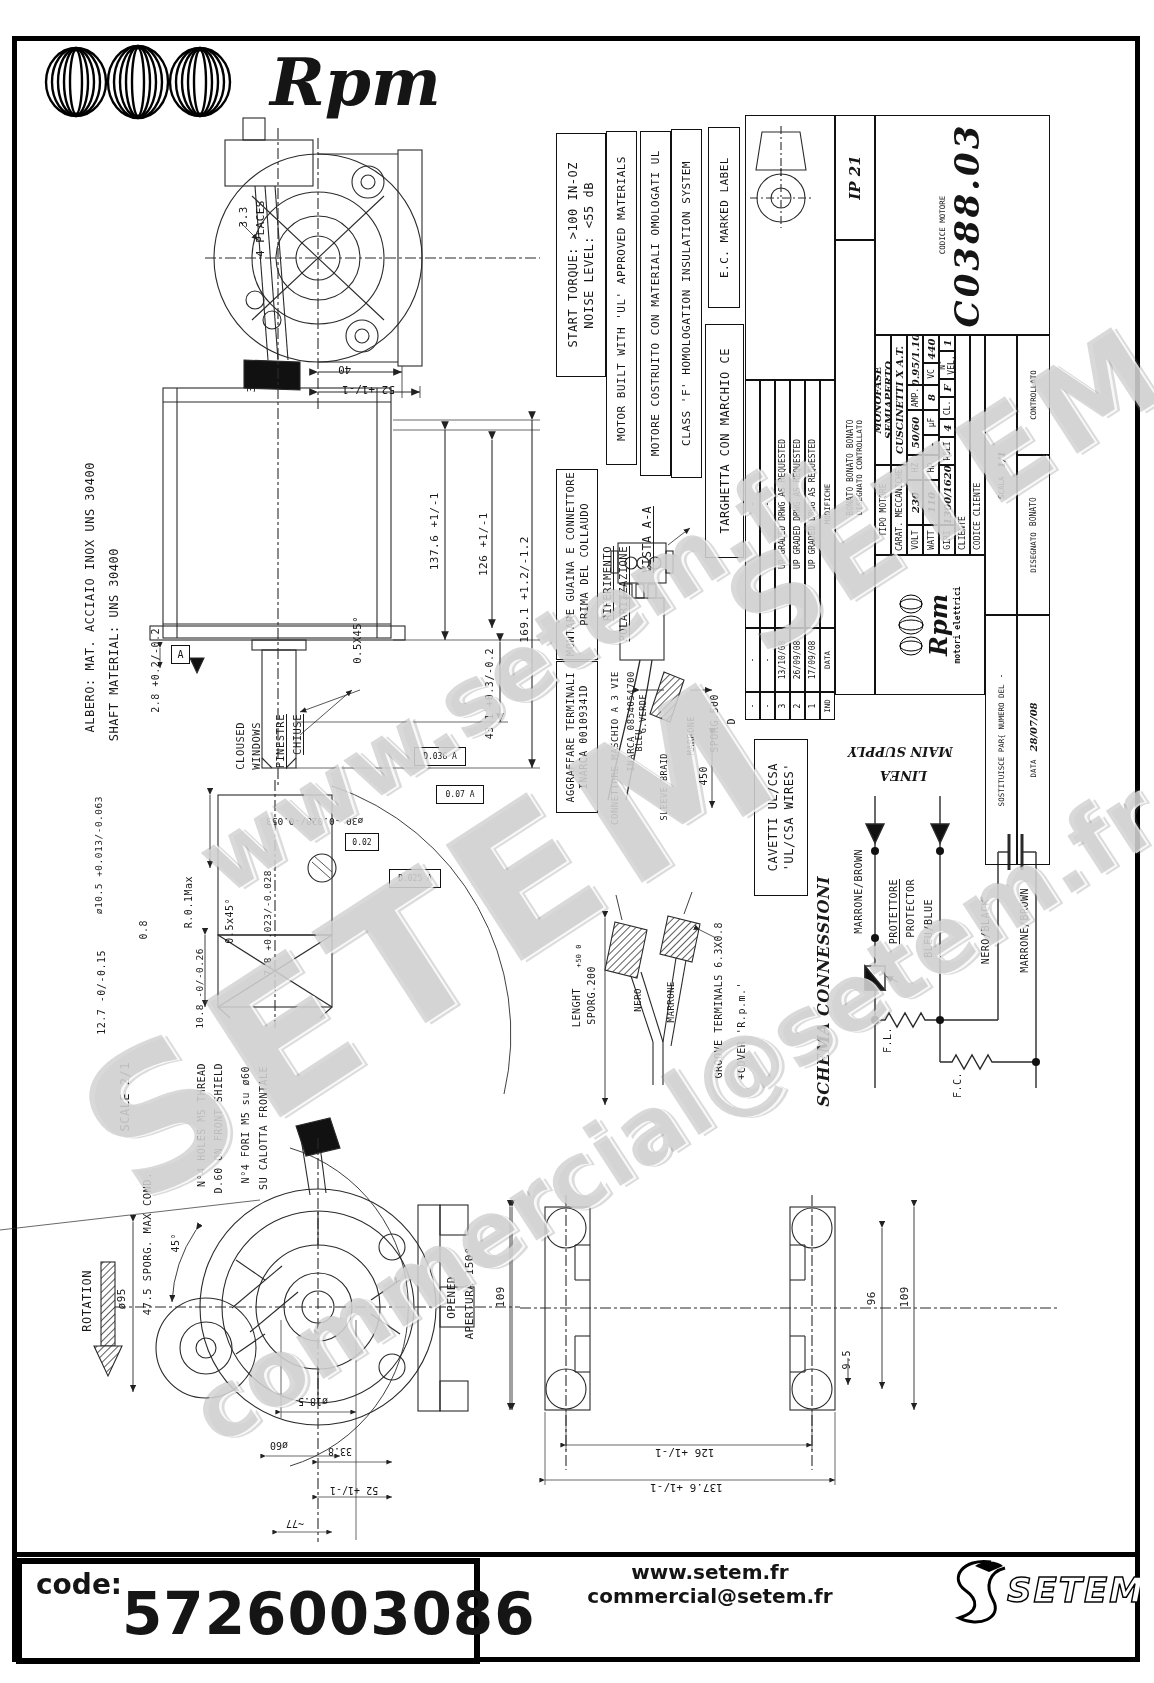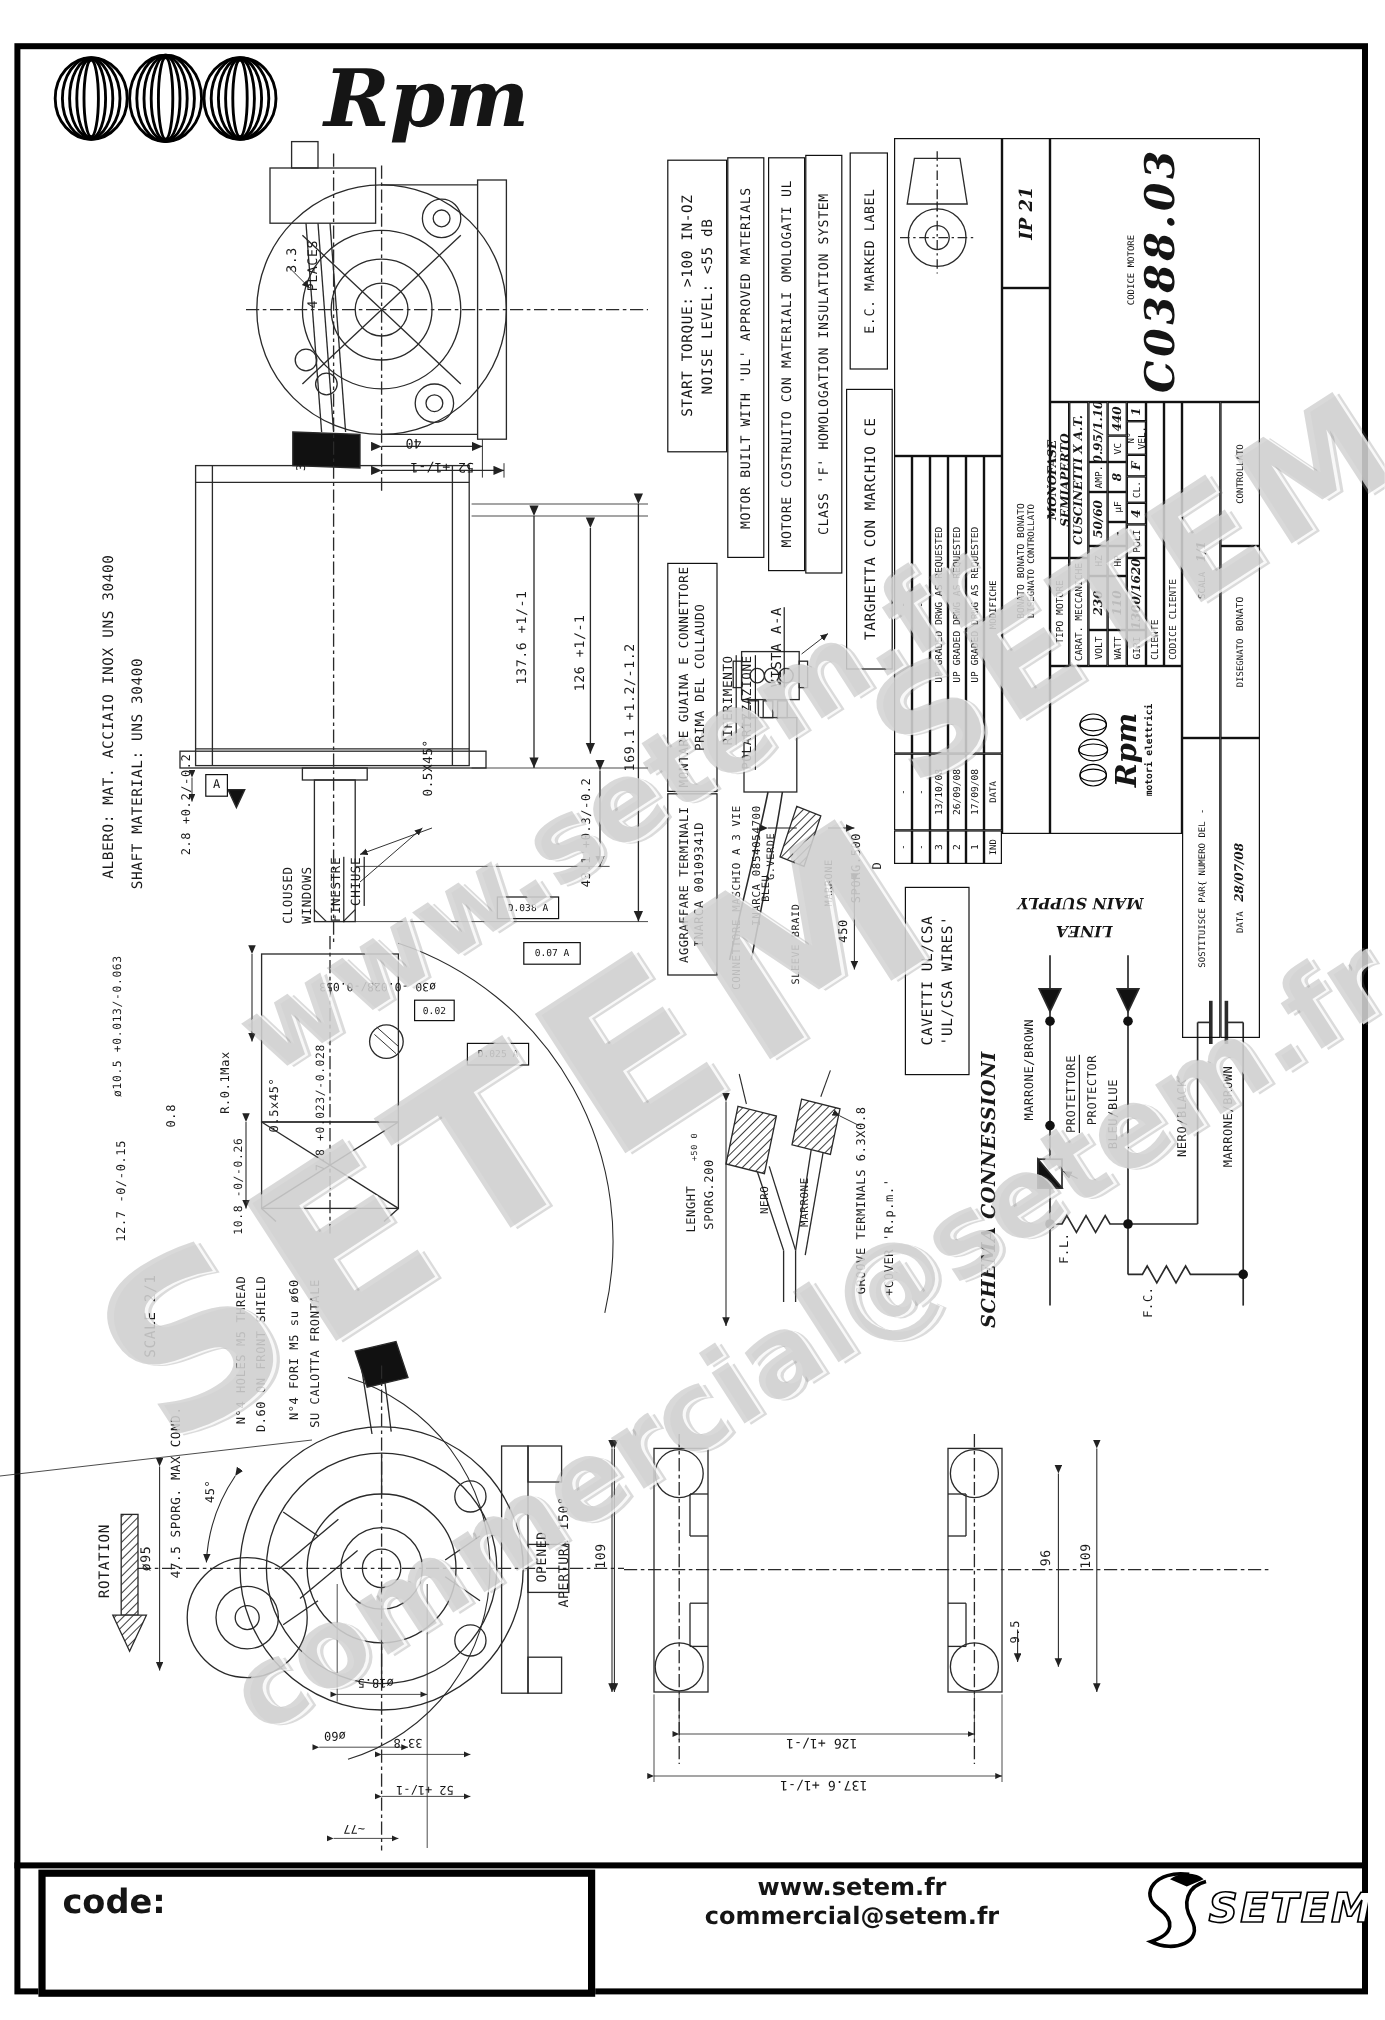--- a/index.html
+++ b/index.html
@@ -34,21 +34,21 @@
   
   #tb{position:absolute;left:745px;top:985px;width:870px;height:305px;z-index:2;
       transform:rotate(-90deg);transform-origin:0 0;}
   #tb .c{position:absolute;border:1.3px solid #111;box-sizing:border-box;font-size:8px;
       display:flex;align-items:center;justify-content:center;text-align:center;background:#fff0;}
   #tb .lab{font-size:7.5px;}
   #tb .val{font-family:"DejaVu Serif",serif;font-style:italic;font-weight:bold;font-size:10px;}
   #tb .col{flex-direction:column;}
   
   #foot-line{position:absolute;left:12px;top:1552px;width:1123px;height:5px;background:#000;z-index:4;}
-  #codebox{position:absolute;left:32px;top:1558px;width:452px;height:94px;border:6px solid #000;z-index:4;background:#fff;}
+  #codebox{position:absolute;left:16px;top:1558px;width:452px;height:94px;border:6px solid #000;z-index:4;background:#fff;}
   #codebox .cl{position:absolute;left:14px;top:4px;font-family:"DejaVu Sans",sans-serif;font-weight:bold;font-size:28px;}
   #codebox .cv{position:absolute;left:100px;top:16px;font-family:"DejaVu Sans",sans-serif;font-weight:bold;font-size:58px;letter-spacing:1px;}
   #foot-mid{position:absolute;left:500px;top:1560px;width:420px;text-align:center;z-index:4;
       font-family:"DejaVu Sans",sans-serif;font-weight:bold;}
   #foot-mid .s1{font-size:20px;}
   #foot-mid .s2{font-size:20px;}
   #foot-addr{position:absolute;left:460px;top:1622px;width:580px;text-align:center;z-index:4;
       font-family:"DejaVu Sans",sans-serif;font-size:15px;}
   #foot-logo{position:absolute;left:945px;top:1556px;z-index:4;}
 </style>
@@ -545,20 +545,21 @@
   </div>
 
   <div class="wm" style="left:150px;top:620px;font-size:92px">www.setem.fr</div>
   <div class="wm" style="left:40px;top:830px;font-size:190px;letter-spacing:14px">SETEM</div>
   <div class="wm" style="left:110px;top:1060px;font-size:92px">commercial@setem.fr</div>
   <div class="wm" style="left:700px;top:420px;font-size:120px;letter-spacing:8px">SETEM</div>
 
   <div id="foot-line"></div>
   <div id="codebox">
     <span class="cl">code:</span>
+    <span class="cv">5726003086</span>
   </div>
   <div id="foot-mid">
     <div class="s1">www.setem.fr</div>
     <div class="s2">commercial@setem.fr</div>
   </div>
   <div id="foot-logo">
     <svg width="195" height="78" viewBox="0 0 195 78">
       <path d="M46,6 C18,2 4,22 20,34 C34,44 34,56 14,62 C34,72 58,62 48,44 C40,30 44,16 60,12" fill="none" stroke="#000" stroke-width="3"></path>
       <path d="M30,10 C38,4 52,4 58,10 L44,16 Z" fill="#000" stroke="none"></path>
       <text x="62" y="46" font-family="DejaVu Sans, sans-serif" font-style="italic" font-weight="bold" font-size="34" fill="#fff" stroke="#000" stroke-width="1.4" letter-spacing="2">SETEM</text>

